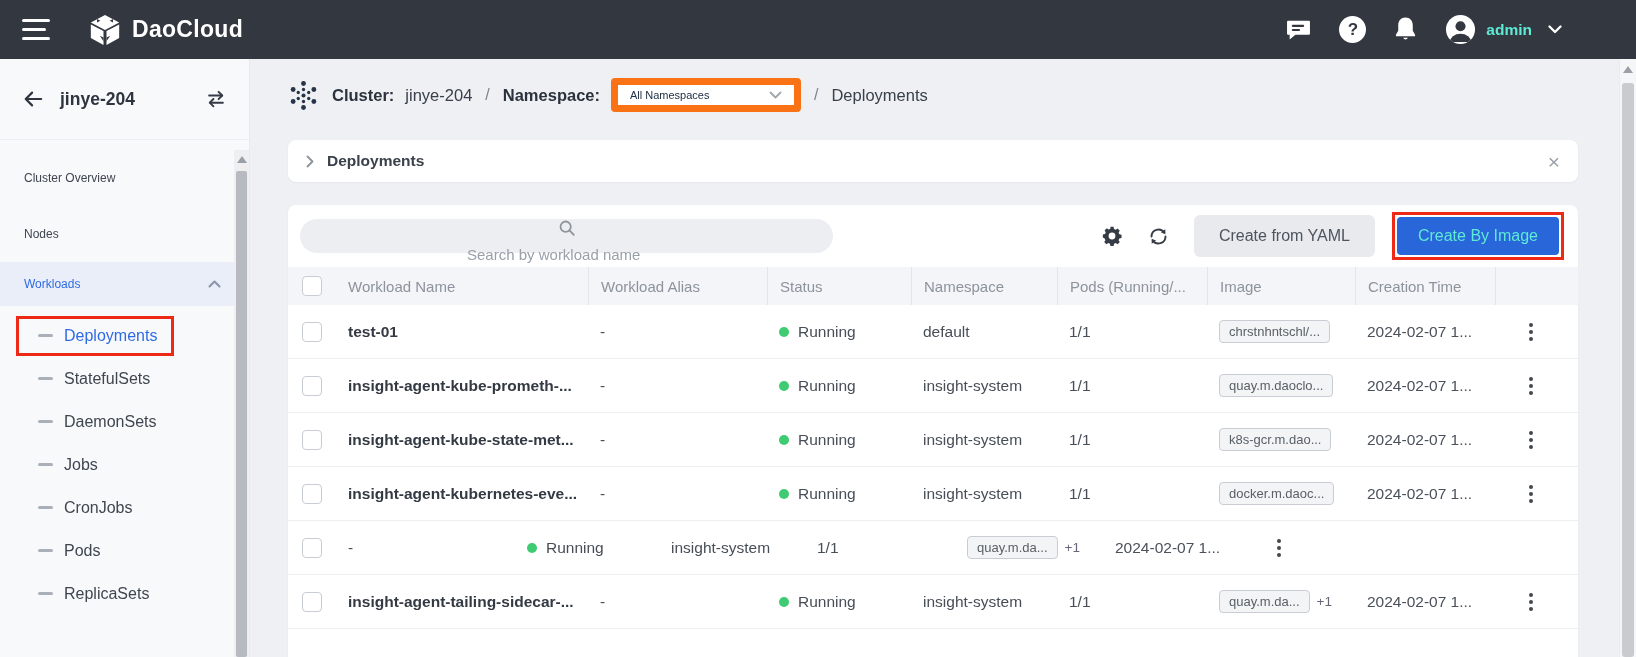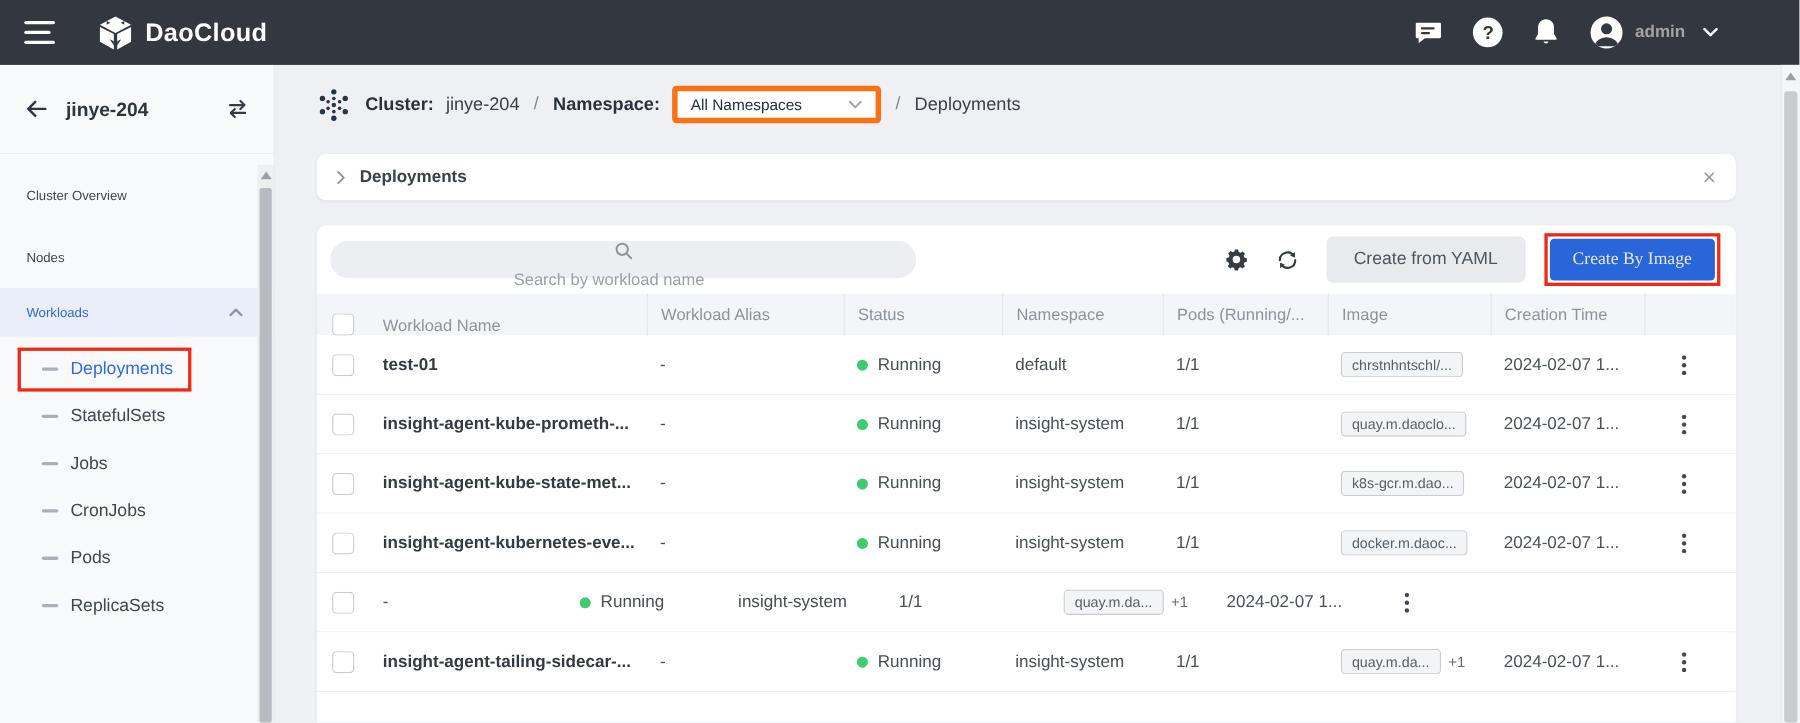--- a/index.html
+++ b/index.html
@@ -10,21 +10,21 @@
   .topbar { height:59px; background:#33373f; display:flex; align-items:center; padding:0 74px 0 22px; position:relative; z-index:5; }
   .hamburger { width:28px; cursor:pointer; display:flex; flex-direction:column; gap:6px; }
   .hamburger i { display:block; height:3px; background:#fff; border-radius:2px; }
   .hamburger i:nth-child(2){ width:86%; }
   .logo { display:flex; align-items:center; margin-left:38px; }
   .brand { color:#fff; font-size:23px; font-weight:700; margin-left:10px; letter-spacing:.3px; }
   .topbar-right { margin-left:auto; display:flex; align-items:center; gap:27px; }
   .tb-icon { display:flex; align-items:center; justify-content:center; cursor:pointer; }
   .help-circle { width:27px; height:27px; border-radius:50%; background:#fff; color:#33373f; font-size:17px; font-weight:700; display:flex; align-items:center; justify-content:center; }
   .user { display:flex; align-items:center; gap:10px; cursor:pointer; }
-  .user-name { color:#a3a3a3; font-size:15.5px; font-weight:600; }
+  .user-name { color:#5eead4; font-size:15.5px; font-weight:600; }
   .user .chev { margin-left:6px; display:flex; }
 
   
   .app { display:flex; height:598px; }
 
   
   .sidebar { width:250px; background:#f8f9fb; border-right:1px solid #e8eaed; position:relative; flex:0 0 250px; }
   .side-head { height:81px; display:flex; align-items:center; padding:0 22px; border-bottom:1px solid #eceef1; }
   .side-head .cluster-name { font-size:17.5px; font-weight:600; color:#2e3540; margin-left:16px; flex:1; }
   .icon-btn { display:flex; align-items:center; cursor:pointer; }
@@ -42,38 +42,38 @@
   .side-sb .sb-arrow { width:0; height:0; border-left:5px solid transparent; border-right:5px solid transparent; border-bottom:7px solid #9aa0a7; margin:6px auto 0; }
   .side-sb .sb-thumb { position:absolute; top:21px; bottom:0; left:2px; right:2px; background:#b7bac0; border-radius:2px; }
 
   
   .main { flex:1; position:relative; background:#eef0f3; }
 
   .crumbs { position:absolute; top:16px; left:38px; height:40px; display:flex; align-items:center; gap:11px; }
   .crumb-label { font-size:16.5px; font-weight:700; color:#2b323d; }
   .crumb-value { font-size:16.5px; color:#39404b; }
   .crumb-sep { font-size:16px; color:#7e858f; padding:0 2px; }
-  .ns-select { width:190px; height:34px; background:#fff; border:5px solid #f97316; border-radius:4px; display:flex; align-items:center; padding:0 12px; font-size:14px; color:#202f48; cursor:pointer; }
+  .ns-select { width:190px; height:34px; background:#fff; border:7px solid #f97316; border-radius:4px; display:flex; align-items:center; padding:0 12px; font-size:11px; color:#202f48; cursor:pointer; }
   .ns-select .chev { margin-left:auto; display:flex; }
 
   .acc-bar { position:absolute; top:81px; left:38px; width:1290px; height:42px; background:#fff; border-radius:8px; display:flex; align-items:center; padding:0 18px; box-shadow:0 1px 2px rgba(31,35,41,.05); cursor:pointer; }
   .acc-title { font-size:15.5px; font-weight:600; color:#3a414b; margin-left:13px; }
   .acc-close { margin-left:auto; font-size:21px; color:#9aa0a8; line-height:1; cursor:pointer; font-weight:400; }
 
   .card { position:absolute; top:146px; left:38px; width:1290px; height:452px; background:#fff; border-radius:8px 8px 0 0; box-shadow:0 1px 2px rgba(31,35,41,.05); overflow:hidden; }
   .toolbar { height:62px; display:flex; align-items:center; padding:0 14px 0 12px; }
   .search { width:533px; height:34px; background:#eceef2; border-radius:17px; display:flex; align-items:center; padding:0 13px; gap:9px;flex-direction:column; }
   .search input { flex:1; border:none; outline:none; background:transparent; font-family:"Liberation Sans", sans-serif; font-size:15px; color:#3c434c; }
   .search input::placeholder { color:#99a0aa; }
   .tool-icons { margin-left:auto; display:flex; align-items:center; gap:25px; }
   .btn-yaml { margin-left:25px; height:42px; padding:0 25px; background:#e8eaee; border:none; border-radius:6px; color:#4d545e; font-size:16px; font-family:"Liberation Sans", sans-serif; display:flex; align-items:center; cursor:pointer; }
   .anno-btn { margin-left:17px; border:3px solid #ee2a17; padding:2px; }
-  .btn-blue { height:38px; padding:0 21px; background:#2866da; border:none; border-radius:4px; color:#e5e5e5; font-size:16px; font-family:Liberation Serif, serif; display:flex; align-items:center; cursor:pointer; }
-
-  .thead { height:38px; display:flex; align-items:flex-end; background:#f4f5f8; font-size:15px; color:#8d939c; }
+  .btn-blue { height:38px; padding:0 21px; background:#2866da; border:none; border-radius:4px; color:#5eead4; font-size:16px; font-family:Liberation Sans, sans-serif; display:flex; align-items:center; cursor:pointer; }
+
+  .thead { height:38px; display:flex; align-items:center; background:#f4f5f8; font-size:15px; color:#8d939c; }
   .trow  { height:54px; display:flex; align-items:center; border-bottom:1px solid #edeef1; font-size:15.5px; color:#474e57; background:#fff; }
   .col-cb   { width:48px;  display:flex; justify-content:center; flex:0 0 48px; }
   .col-name { width:252px; flex:0 0 252px; }
   .col-alias{ width:140px; flex:0 0 140px; }
   .col-status{width:144px; flex:0 0 144px;margin-left:39px; }
   .col-ns   { width:146px; flex:0 0 146px; }
   .col-pods { width:150px; flex:0 0 150px; }
   .col-img  { width:148px; flex:0 0 148px; }
   .col-time { width:140px; flex:0 0 140px; }
   .col-act  { flex:1; }
@@ -199,20 +199,24 @@
         </span>
       </div>
       <div class="nav-sub">
           <div class="sub-item active">
     <span class="dash"></span>
     <span class="sub-label">Deployments</span>
   </div>
           <div class="sub-item">
     <span class="dash"></span>
     <span class="sub-label">StatefulSets</span>
+  </div>
+          <div class="sub-item">
+    <span class="dash"></span>
+    <span class="sub-label">DaemonSets</span>
   </div>
           <div class="sub-item">
     <span class="dash"></span>
     <span class="sub-label">Jobs</span>
   </div>
           <div class="sub-item">
     <span class="dash"></span>
     <span class="sub-label">CronJobs</span>
   </div>
           <div class="sub-item">

